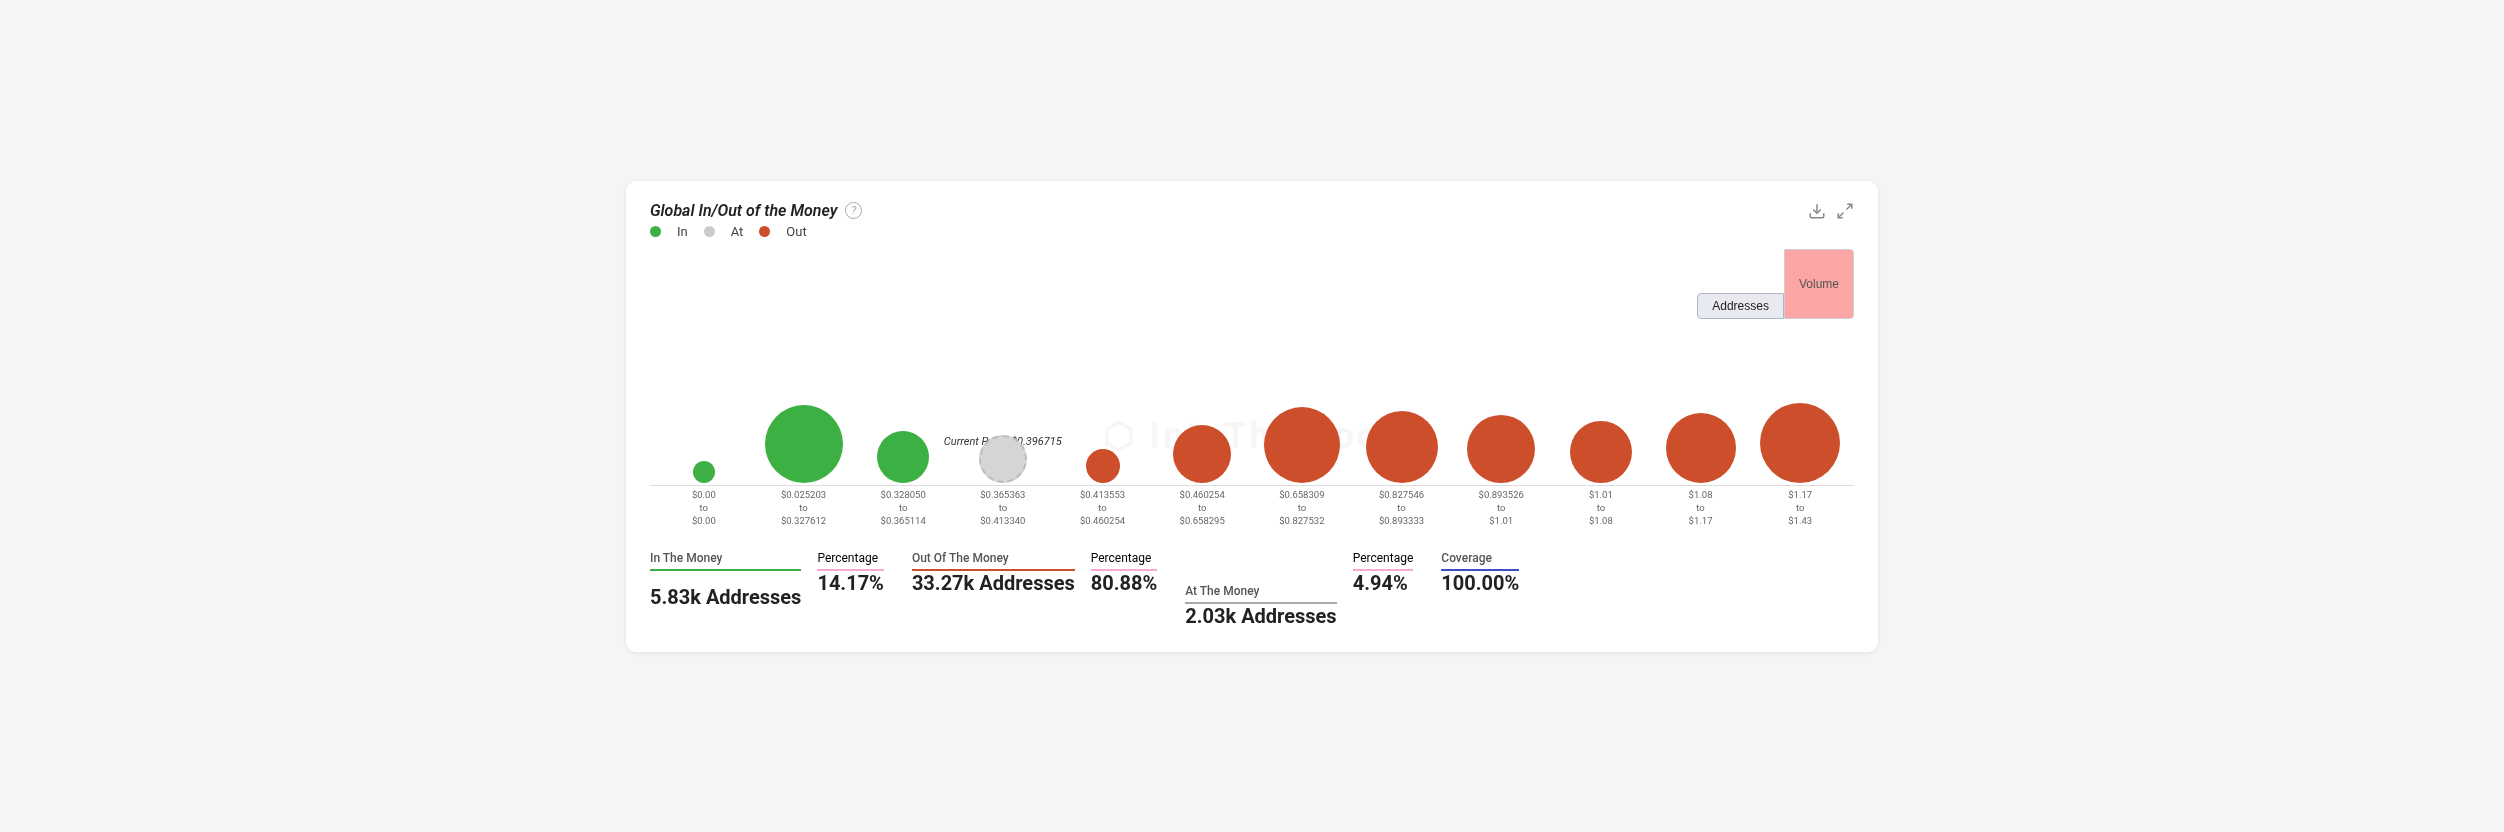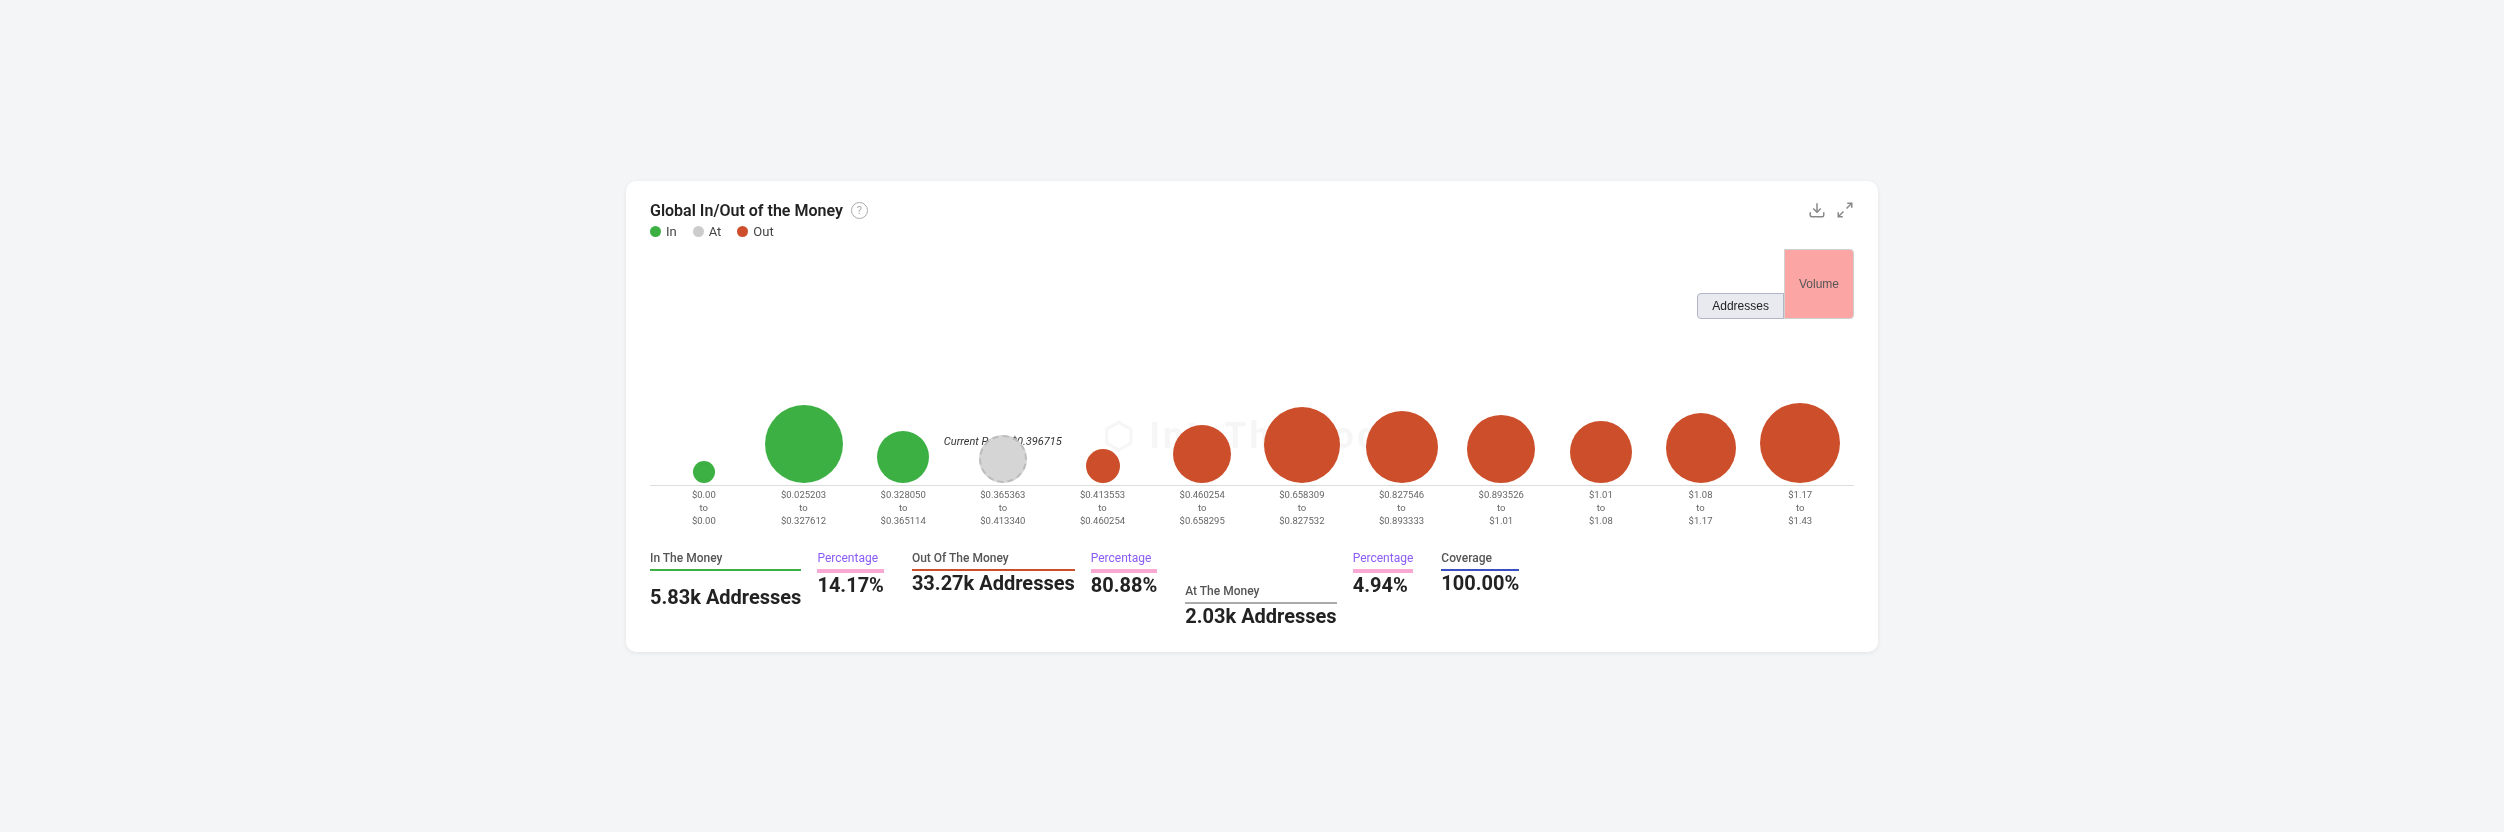--- a/index.html
+++ b/index.html
@@ -14,23 +14,24 @@
     .card {
       background: #fff;
       border-radius: 10px;
       padding: 20px 24px 24px;
       width: 1252px;
       box-shadow: 0 1px 4px rgba(0,0,0,0.08);
       position: relative;
     }
     .header {
       display: flex;
-      align-items: flex-start;
+      align-items: flex-end;
       justify-content: space-between;
       margin-bottom: 4px;
+      font-style: italic;
     }
     .header-left {
       display: flex;
       align-items: center;
       gap: 8px;
     }
     .header-title {
       font-size: 16px;
       font-weight: 600;
       color: #222;
@@ -65,21 +66,21 @@
     }
     .legend {
       display: flex;
       align-items: center;
       gap: 16px;
       margin-bottom: 10px;
     }
     .legend-item {
       display: flex;
       align-items: center;
-      gap: 5px;
+      gap: 16px;
       font-size: 13px;
       color: #444;
     }
     .legend-dot {
       width: 11px;
       height: 11px;
       border-radius: 50%;
     }
     .legend-dot.green { background: #3cb043; }
     .legend-dot.gray { background: #ccc; }
@@ -211,23 +212,23 @@
       font-weight: 700;
       color: #222;
       text-align: center;
     }
     .stat-col {
       display: flex;
       flex-direction: column;
     }
     .pct-label {
       font-size: 12px;
-      color: #8b5cf6;
+      color: #000000;
       padding-bottom: 4px;
-      border-bottom: 4px solid #f9a8d4;
+      border-bottom: 2px solid #f9a8d4;
     }
     .pct-value {
       font-size: 20px;
       font-weight: 700;
       color: #222;
     }
   </style>
 </head>
 <body>
 

